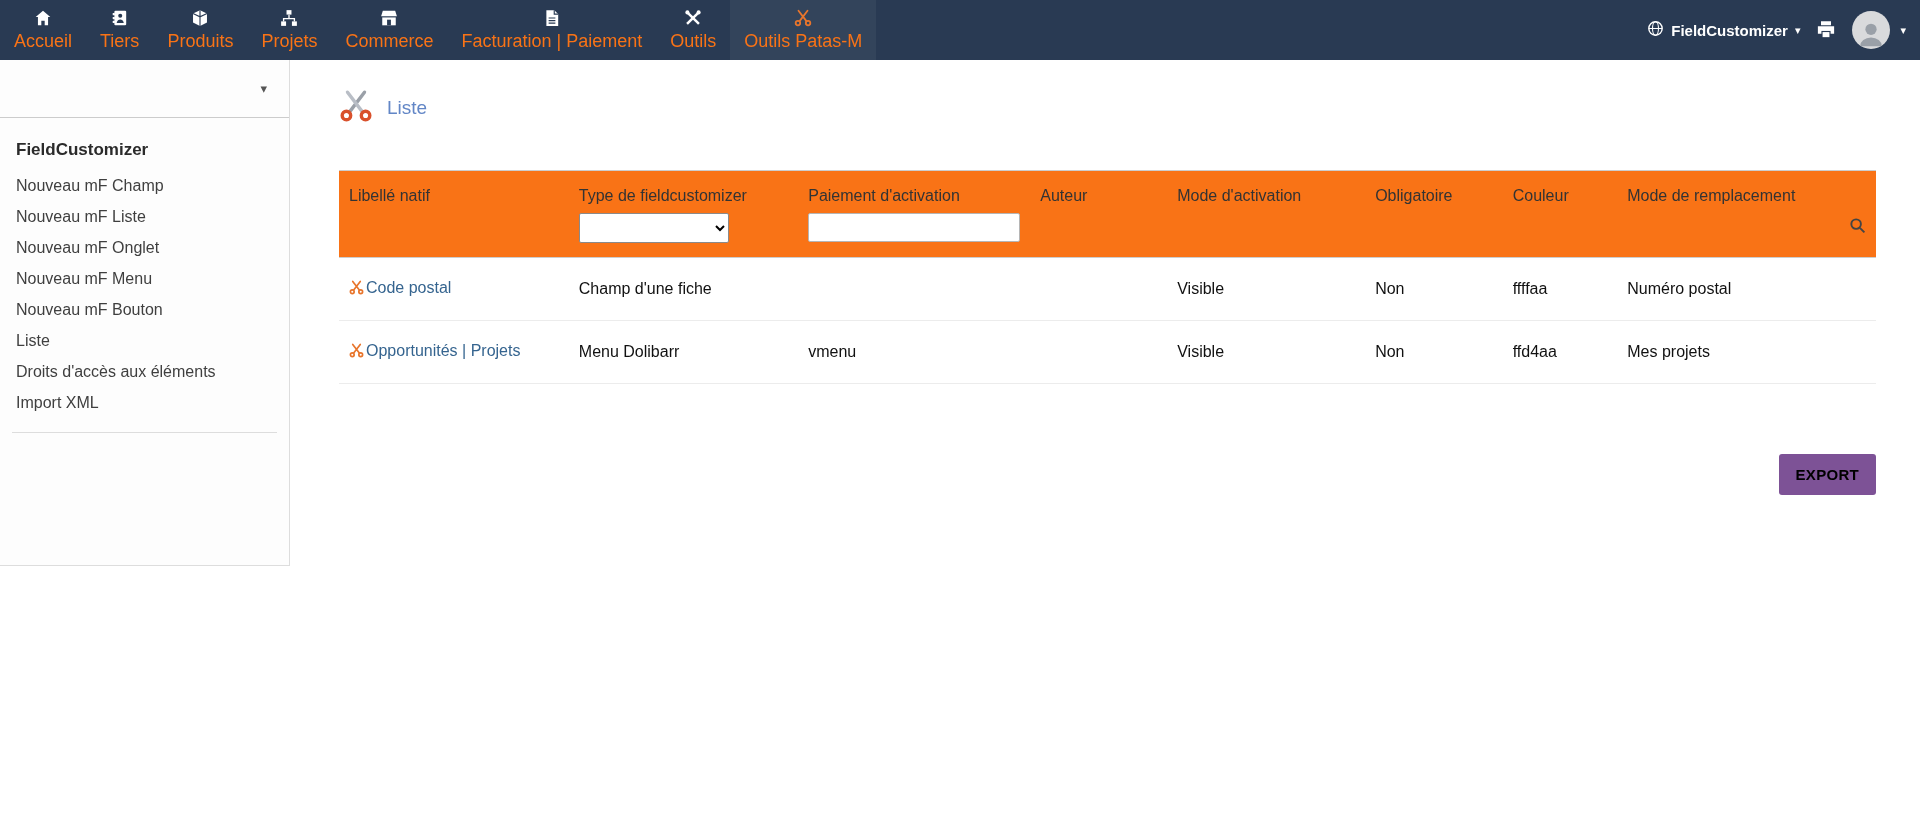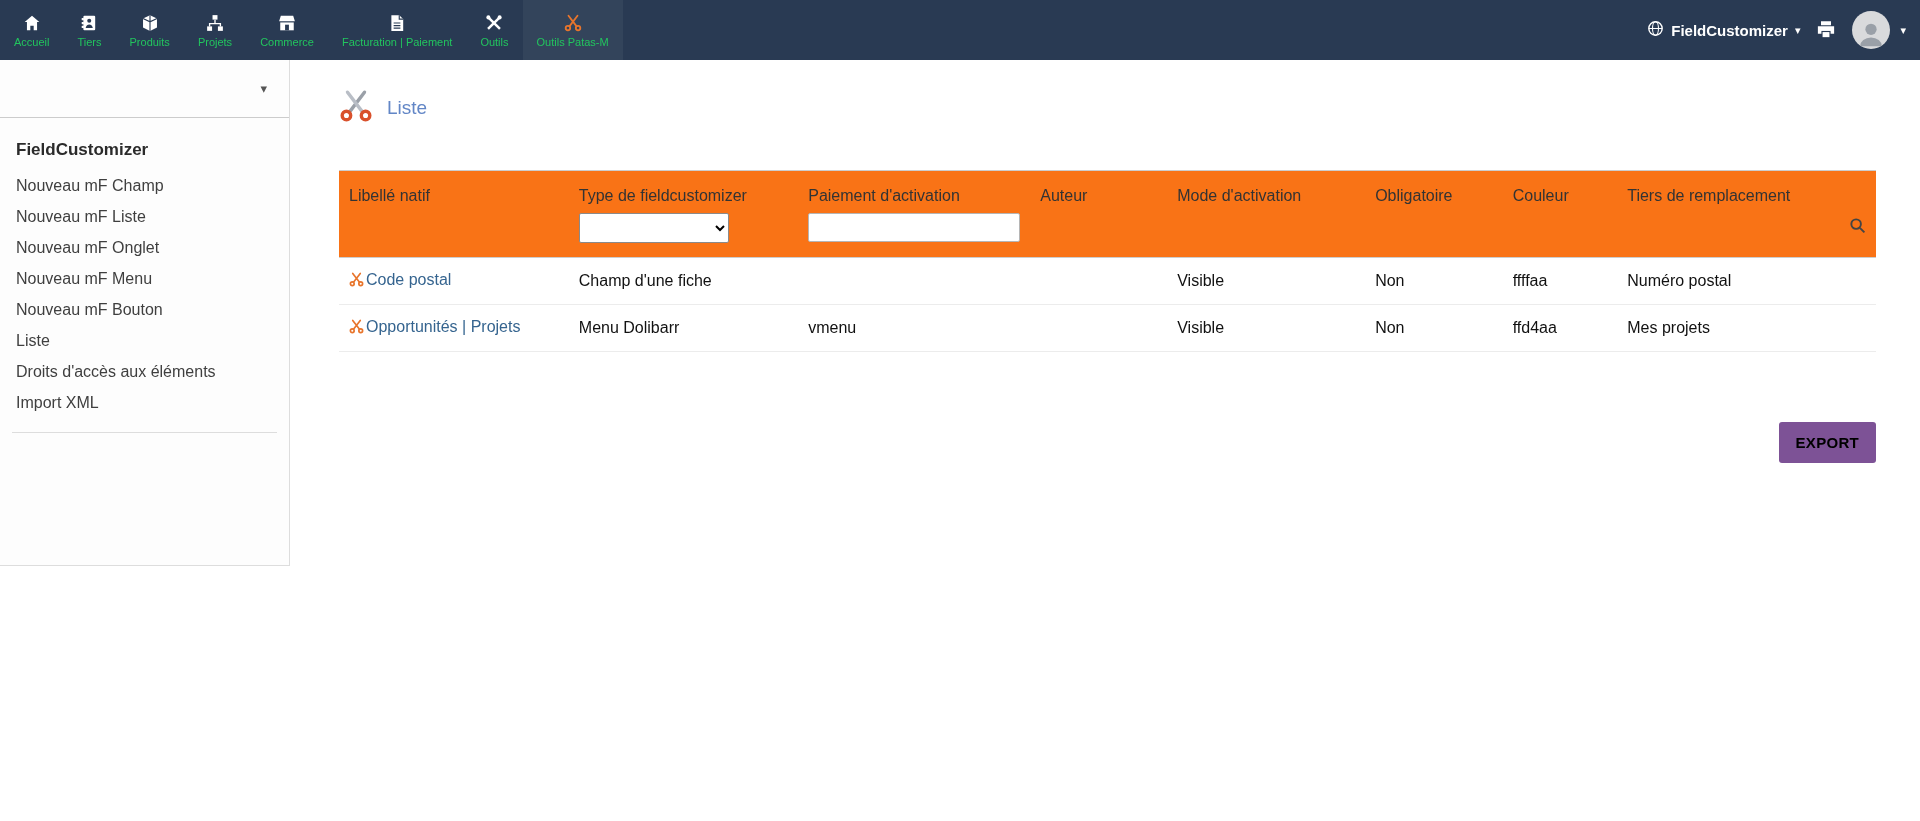--- a/index.html
+++ b/index.html
@@ -8,21 +8,21 @@
 
   
   .topnav { height: 60px; background: #293a53; display: flex; align-items: stretch;
     justify-content: space-between; }
   .nav-left { display: flex; align-items: stretch; }
   .nav-item { display: flex; flex-direction: column; align-items: center; justify-content: center;
     gap: 3px; padding: 0 14px; text-decoration: none; cursor: pointer; }
   .nav-item.active { background: rgba(255,255,255,0.05); }
   .nav-icon { height: 20px; display: flex; align-items: center; }
   .nav-icon svg { width: 18px; height: 18px; }
-  .nav-label { color: #22c55e; font-size: 11px; white-space: nowrap; }
+  .nav-label { color: #f97316; font-size: 18px; white-space: nowrap; }
 
   .nav-right { display: flex; align-items: center; gap: 16px; padding-right: 14px; }
   .module-switcher { display: flex; align-items: center; gap: 7px; cursor: pointer; }
   .module-switcher svg { width: 17px; height: 17px; }
   .module-label { color: #fff; font-weight: bold; font-size: 15px; }
   .chev { color: #fff; font-size: 11px; line-height: 1; }
   .print-btn { cursor: pointer; display: flex; align-items: center; }
   .print-btn svg { width: 20px; height: 20px; }
   .avatar { width: 38px; height: 38px; border-radius: 50%; background: #d9dadc; overflow: hidden;
     display: flex; align-items: flex-end; justify-content: center; cursor: pointer; }
@@ -54,21 +54,21 @@
     padding: 15px 10px 4px; vertical-align: top; line-height: 1.3; }
   th.c, td.c { }
   .filter-row td { padding: 2px 10px 14px; }
   .filter-row select { width: 150px; height: 30px; font-size: 15px; border: 1px solid #8a8a8a;
     background: #fff; border-radius: 2px; }
   .filter-row input { width: 212px; height: 29px; font-size: 15px; border: 1px solid #b5b5b5;
     background: #fff; padding: 0 6px; border-radius: 2px; }
   .filter-search { text-align: right; }
   .filter-search svg { width: 17px; height: 17px; cursor: pointer; }
 
-  tbody td { font-size: 16px; color: #111; padding: 13px 10px; border-bottom: 1px solid #ececec;
+  tbody td { font-size: 16px; color: #111; padding: 21px 10px; border-bottom: 1px solid #ececec;
     white-space: nowrap; }
   tbody a { color: #35648f; text-decoration: none; cursor: pointer; }
   .row-scissors { display: inline-block; vertical-align: -2px; margin-right: 2px; }
   .row-scissors svg { width: 15px; height: 15px; }
 
   .export-wrap { text-align: right; margin-top: 70px; }
   .export-btn { background: #7d5296; color: #000000; font-weight: bold; font-size: 15px;
     font-family: "Liberation Sans", "DejaVu Sans", sans-serif; letter-spacing: 0.3px;
     border: none; border-radius: 3px; padding: 12px 17px; cursor: pointer; }
 </style>
@@ -251,21 +251,21 @@
     </colgroup>
     <thead>
       <tr class="label-row">
         <th>Libellé natif</th>
         <th>Type de fieldcustomizer</th>
         <th>Paiement d'activation</th>
         <th class="c">Auteur</th>
         <th class="c">Mode d'activation</th>
         <th class="c">Obligatoire</th>
         <th>Couleur</th>
-        <th>Tiers de remplacement</th>
+        <th>Mode de remplacement</th>
       </tr>
       <tr class="filter-row">
         <td></td>
         <td>
           <select><option></option></select>
         </td>
         <td>
           <input type="text" value="" style="">
         </td>
         <td></td>

